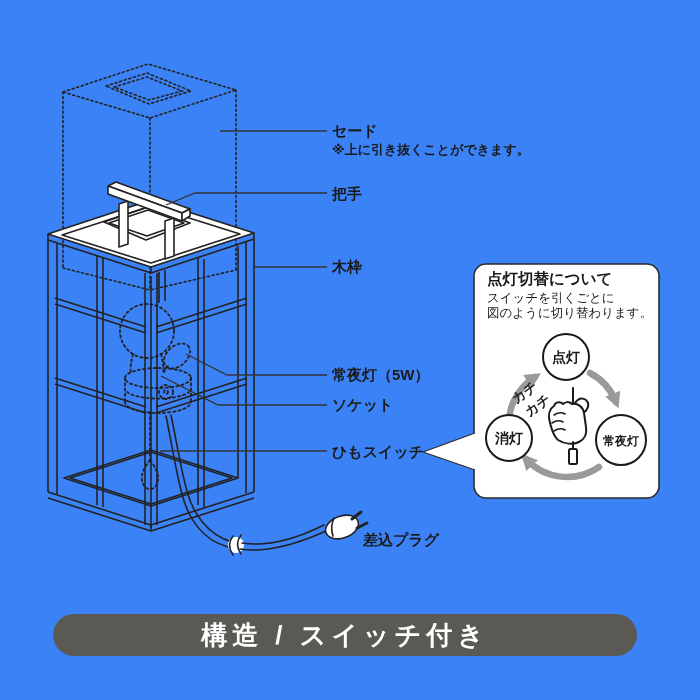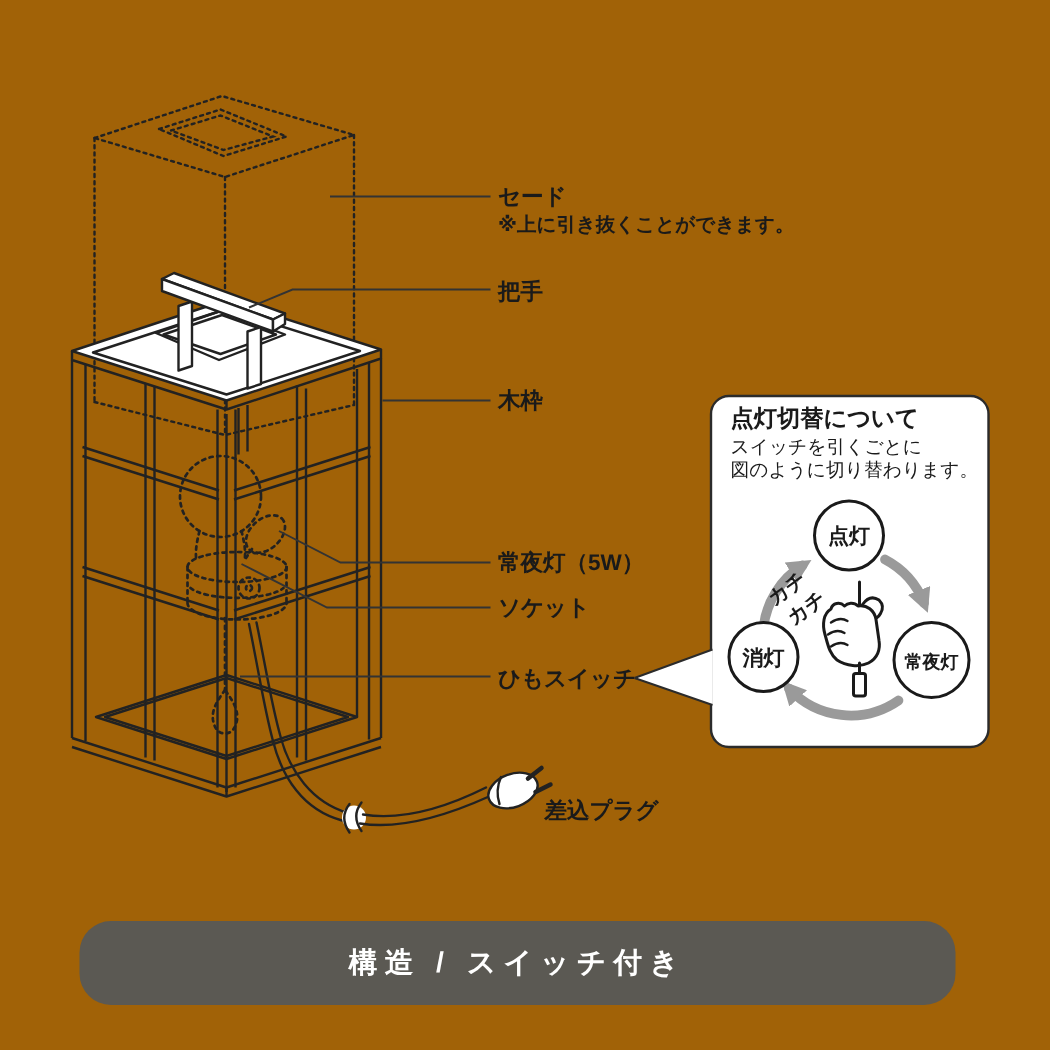--- a/index.html
+++ b/index.html
@@ -1,35 +1,35 @@
 <!DOCTYPE html>
 <html><head>
 <meta charset="utf-8">
 <style>
   html,body{margin:0;padding:0;background:#ffffff;}
   .stage{
-    position:relative;width:700px;height:700px;background:#a16207;overflow:hidden;
+    position:relative;width:700px;height:700px;background:#3b82f6;overflow:hidden;
     font-family:"Liberation Sans","DejaVu Sans",sans-serif;
   }
   svg text{
     font-family:"Liberation Sans","DejaVu Sans",sans-serif;
     fill:#1a1a1a;
   }
   .lbl{font-size:15px;font-weight:bold;}
   .note{font-size:13px;font-weight:bold;}
   .co-title{font-size:15.5px;font-weight:bold;}
   .co-desc{font-size:12.5px;}
   .state{font-size:14px;font-weight:bold;text-anchor:middle;}
   .state-sm{font-size:12px;font-weight:bold;text-anchor:middle;}
   .kachi{font-size:13.5px;font-weight:bold;}
   .badge{
-    position:absolute;left:53px;top:614px;width:584px;height:56px;
+    position:absolute;left:53px;top:614px;width:584px;height:42px;
     background:#5b5953;border-radius:21px;
     display:flex;align-items:center;justify-content:center;
-    color:#ffffff;font-size:19px;font-weight:bold;letter-spacing:5px;
+    color:#ffffff;font-size:26px;font-weight:bold;letter-spacing:5px;
   }
 </style>
 </head>
 <body>
 
 <div class="stage">
 
   <svg width="700" height="700" viewBox="0 0 700 700">
 
     <g fill="none" stroke="#222" stroke-width="1.6" stroke-dasharray="2 2.8" stroke-linecap="round">

